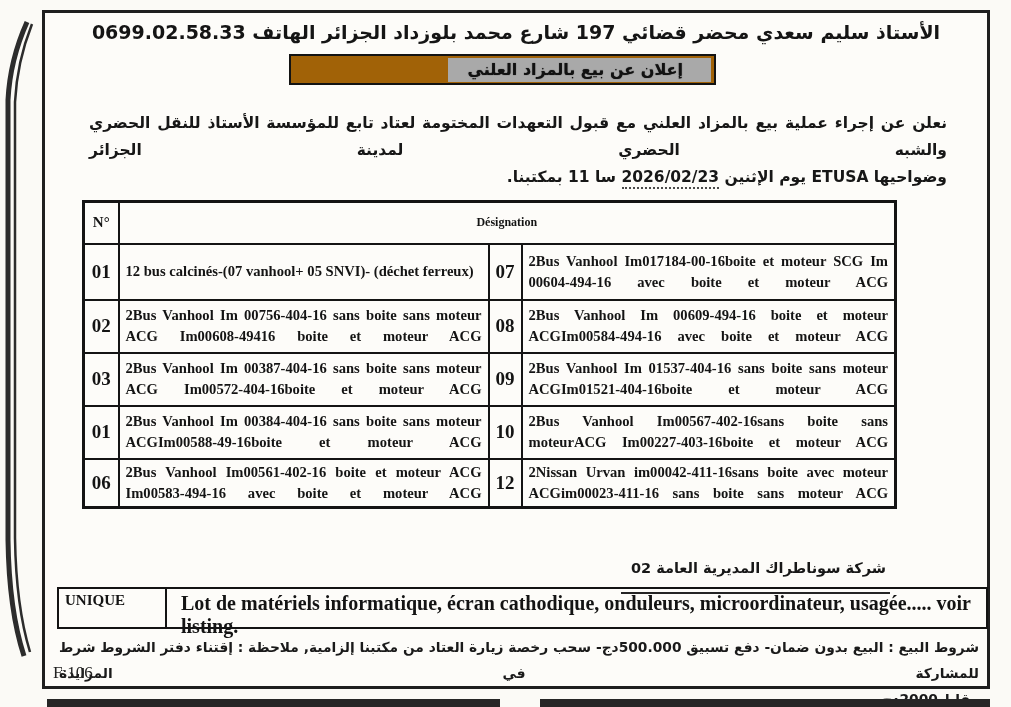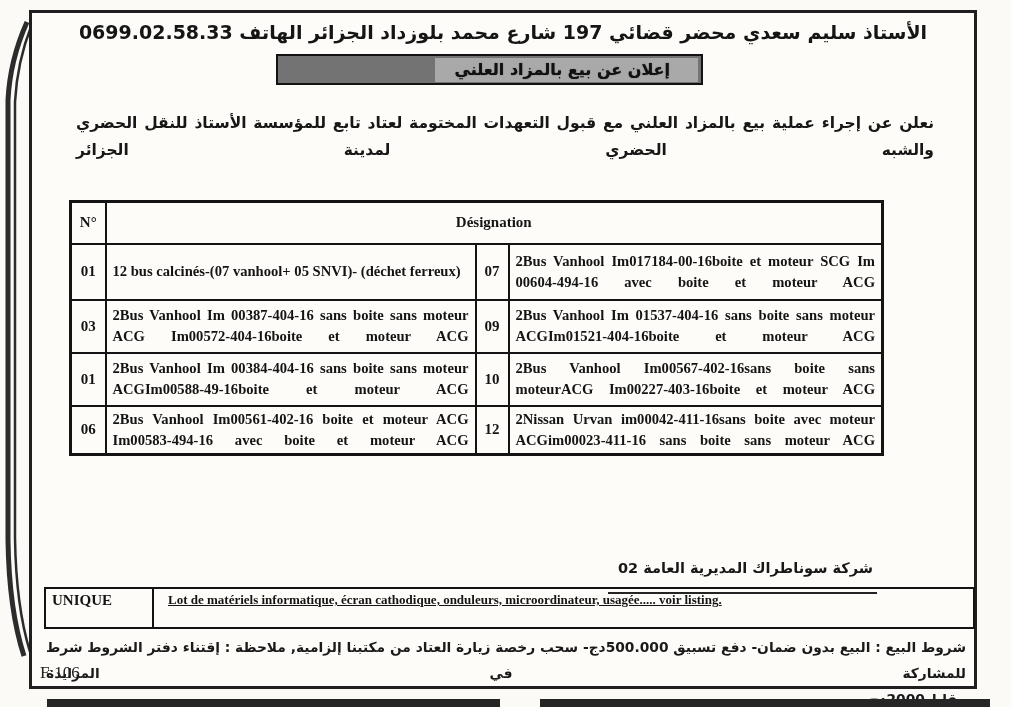--- a/index.html
+++ b/index.html
@@ -7,31 +7,31 @@
     width:1011px;height:707px;position:relative;overflow:hidden;
     background:#fbfaf6;
     font-family:"Liberation Serif", serif;
     color:#1b1b1b;
   }
   
   .page-edge{position:absolute;left:0;top:20px;}
 
   
   .frame{
-    position:absolute;left:29px;top:10px;width:948px;height:679px;
+    position:absolute;left:42px;top:10px;width:948px;height:679px;
     border:3.5px solid #1f1f1f;background:#fdfcf9;box-sizing:border-box;
   }
   .office-line{
     position:absolute;top:8px;left:0;right:0;text-align:center;
     direction:rtl;font-family:"DejaVu Sans",sans-serif;
     font-weight:bold;font-size:19px;color:#151515;
   }
   .title-box{
     position:absolute;left:244px;top:41px;width:427px;height:31px;
-    border:2.5px solid #131313;background:#737373;box-sizing:border-box;
+    border:2.5px solid #131313;background:#a16207;box-sizing:border-box;
     display:flex;justify-content:flex-end;align-items:center;
   }
   .title-hl{
     background:#a9a9a9;color:#111;margin-right:3px;
     padding:2px 28px 3px 20px;
     direction:rtl;font-family:"DejaVu Sans",sans-serif;
     font-weight:bold;font-size:16px;white-space:nowrap;
     text-shadow:0 0 1px #333;
   }
   .announce{
@@ -43,23 +43,23 @@
   .announce .l2{text-align:right;}
   .date-underline{border-bottom:2px dotted #4a4a4a;padding-bottom:1px;}
 
   table.lots{
     position:absolute;left:37px;top:187px;width:812px;
     border-collapse:collapse;table-layout:fixed;
     border:3px solid #141414;
     font-family:"Liberation Serif",serif;font-weight:bold;color:#141414;
   }
   table.lots td,table.lots th{border:2.2px solid #141414;box-sizing:border-box;}
-  th.desig{font-size:15px;height:42px;text-align:center;font-weight:bold;}
+  th.desig{font-size:12px;height:42px;text-align:center;font-weight:bold;}
   th.no{font-size:15px;text-align:center;font-weight:bold;}
-  td.num{width:35px;text-align:center;font-size:15px;vertical-align:middle;}
+  td.num{width:35px;text-align:center;font-size:19px;vertical-align:middle;}
   td.desc{
     font-size:14.6px;line-height:21px;padding:2px 6px;vertical-align:middle;
     text-align:justify;text-align-last:justify;
   }
   td.desc.plain{text-align:right;text-align-last:left;}
   tr.lotrow{height:53px;}
 
   .sonatrach{
     position:absolute;right:97px;top:547px;
     direction:rtl;font-family:"DejaVu Sans",sans-serif;
@@ -69,21 +69,21 @@
   .unique-box{
     position:absolute;left:12px;right:-1px;top:574px;height:42px;
     border:2.5px solid #131313;box-sizing:border-box;
     display:flex;align-items:stretch;
     font-family:"Liberation Serif",serif;font-weight:bold;color:#141414;
   }
   .unique-label{
     width:108px;border-right:2.5px solid #131313;box-sizing:border-box;
     font-size:15px;padding:3px 12px 0 6px;
   }
-  .unique-text{flex:1;font-size:13px;padding:3px 12px 0 14px;text-decoration:underline;}
+  .unique-text{flex:1;font-size:20px;padding:3px 12px 0 14px;}
 
   .conditions{
     position:absolute;left:14px;right:8px;top:621px;
     direction:rtl;font-family:"DejaVu Sans",sans-serif;
     font-weight:bold;font-size:13.8px;color:#1a1a1a;line-height:26px;
   }
   .conditions .c1{text-align:justify;text-align-last:justify;}
   .conditions .c2{text-align:right;}
   .doc-ref{
     position:absolute;left:8px;top:650px;
@@ -104,39 +104,46 @@
 <div class="frame">
 
   <div class="office-line">الأستاذ سليم سعدي محضر قضائي 197 شارع محمد بلوزداد الجزائر الهاتف 0699.02.58.33</div>
 
   <div class="title-box">
     <span class="title-hl">إعلان عن بيع بالمزاد العلني</span>
   </div>
 
   <div class="announce">
     <div class="l1">نعلن عن إجراء عملية بيع بالمزاد العلني مع قبول التعهدات المختومة لعتاد تابع للمؤسسة الأستاذ للنقل الحضري والشبه الحضري لمدينة الجزائر</div>
+    <div class="l2"><span>وضواحيها ETUSA يوم الإثنين </span><span class="date-underline">2026/02/23</span><span> سا 11 بمكتبنا.</span></div>
   </div>
 
   <table class="lots">
     <colgroup>
         <col style="width:35px">
         <col style="width:370px">
         <col style="width:33px">
         <col style="width:374px">
       </colgroup>
     <tbody>
         <tr>
       <th class="no">N°</th>
       <th class="desig" colspan="3">Désignation</th>
     </tr>
     <tr class="lotrow" style="height:56px;">
       <td class="num">01</td>
       <td class="desc plain">12 bus calcinés-(07 vanhool+ 05 SNVI)- (déchet ferreux)</td>
       <td class="num">07</td>
       <td class="desc">2Bus Vanhool Im017184-00-16boite et moteur SCG Im 00604-494-16 avec boite et moteur ACG</td>
+    </tr>
+    <tr class="lotrow">
+      <td class="num">02</td>
+      <td class="desc">2Bus Vanhool Im 00756-404-16 sans boite sans moteur ACG Im00608-49416 boite et moteur ACG</td>
+      <td class="num">08</td>
+      <td class="desc">2Bus Vanhool Im 00609-494-16 boite et moteur ACGIm00584-494-16 avec boite et moteur ACG</td>
     </tr>
     <tr class="lotrow">
       <td class="num">03</td>
       <td class="desc">2Bus Vanhool Im 00387-404-16 sans boite sans moteur ACG Im00572-404-16boite et moteur ACG</td>
       <td class="num">09</td>
       <td class="desc">2Bus Vanhool Im 01537-404-16 sans boite sans moteur ACGIm01521-404-16boite et moteur ACG</td>
     </tr>
     <tr class="lotrow">
       <td class="num">01</td>
       <td class="desc">2Bus Vanhool Im 00384-404-16 sans boite sans moteur ACGIm00588-49-16boite et moteur ACG</td>

